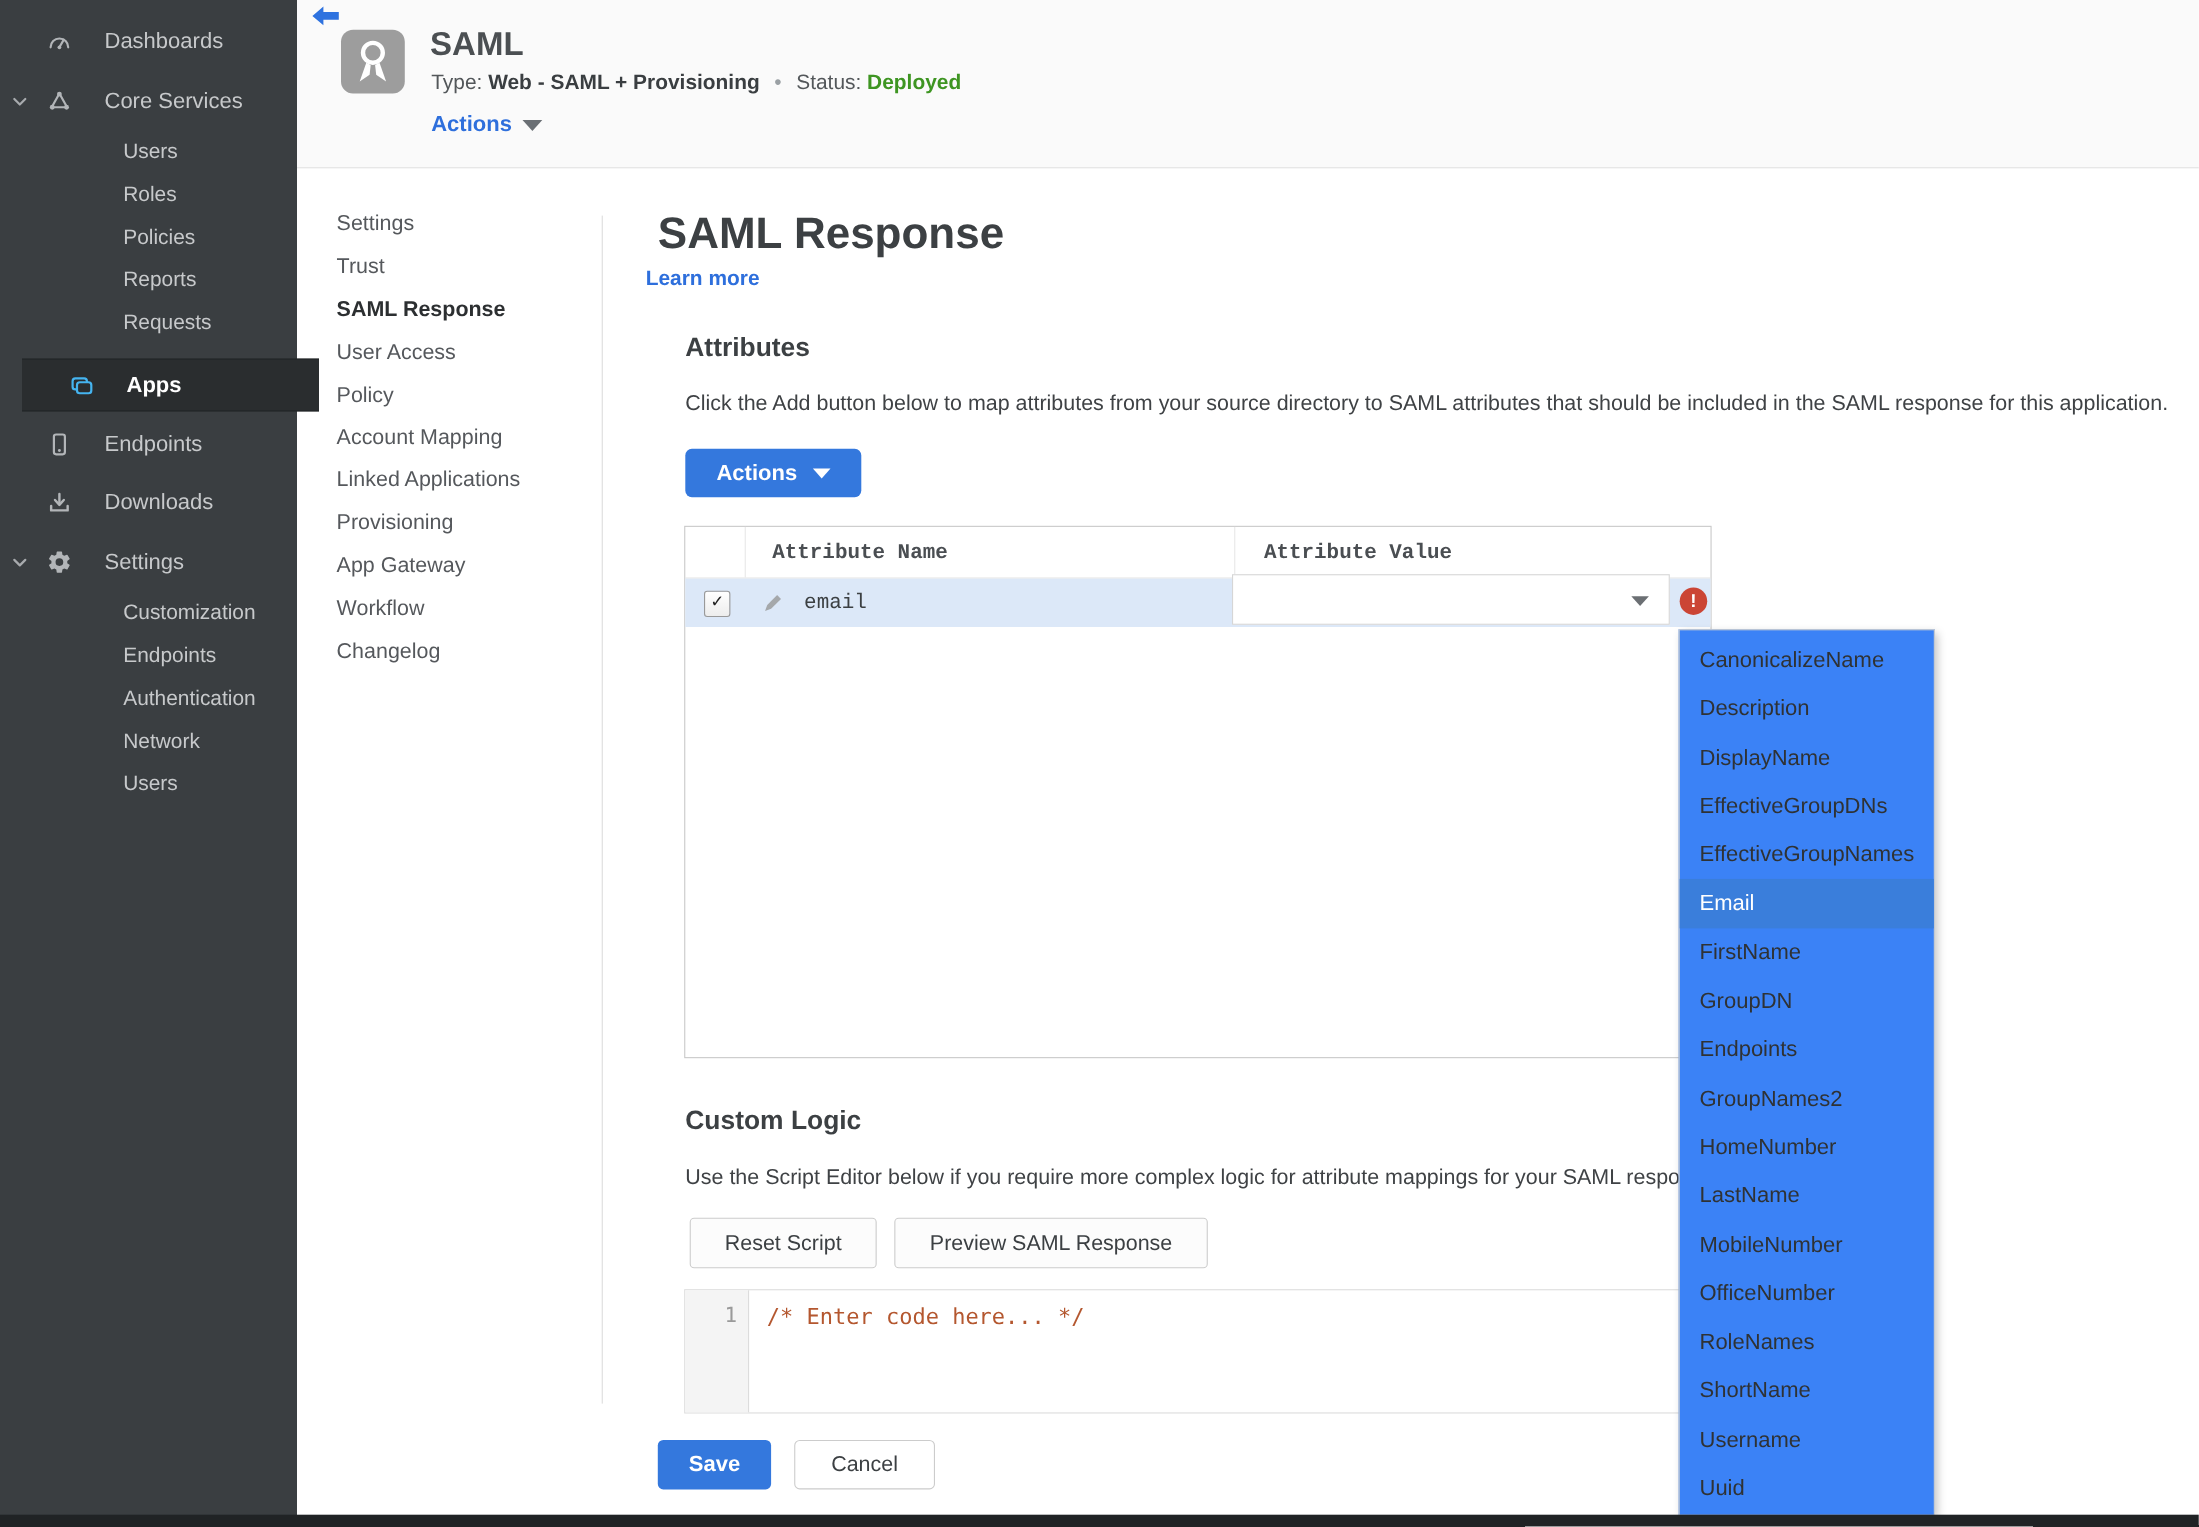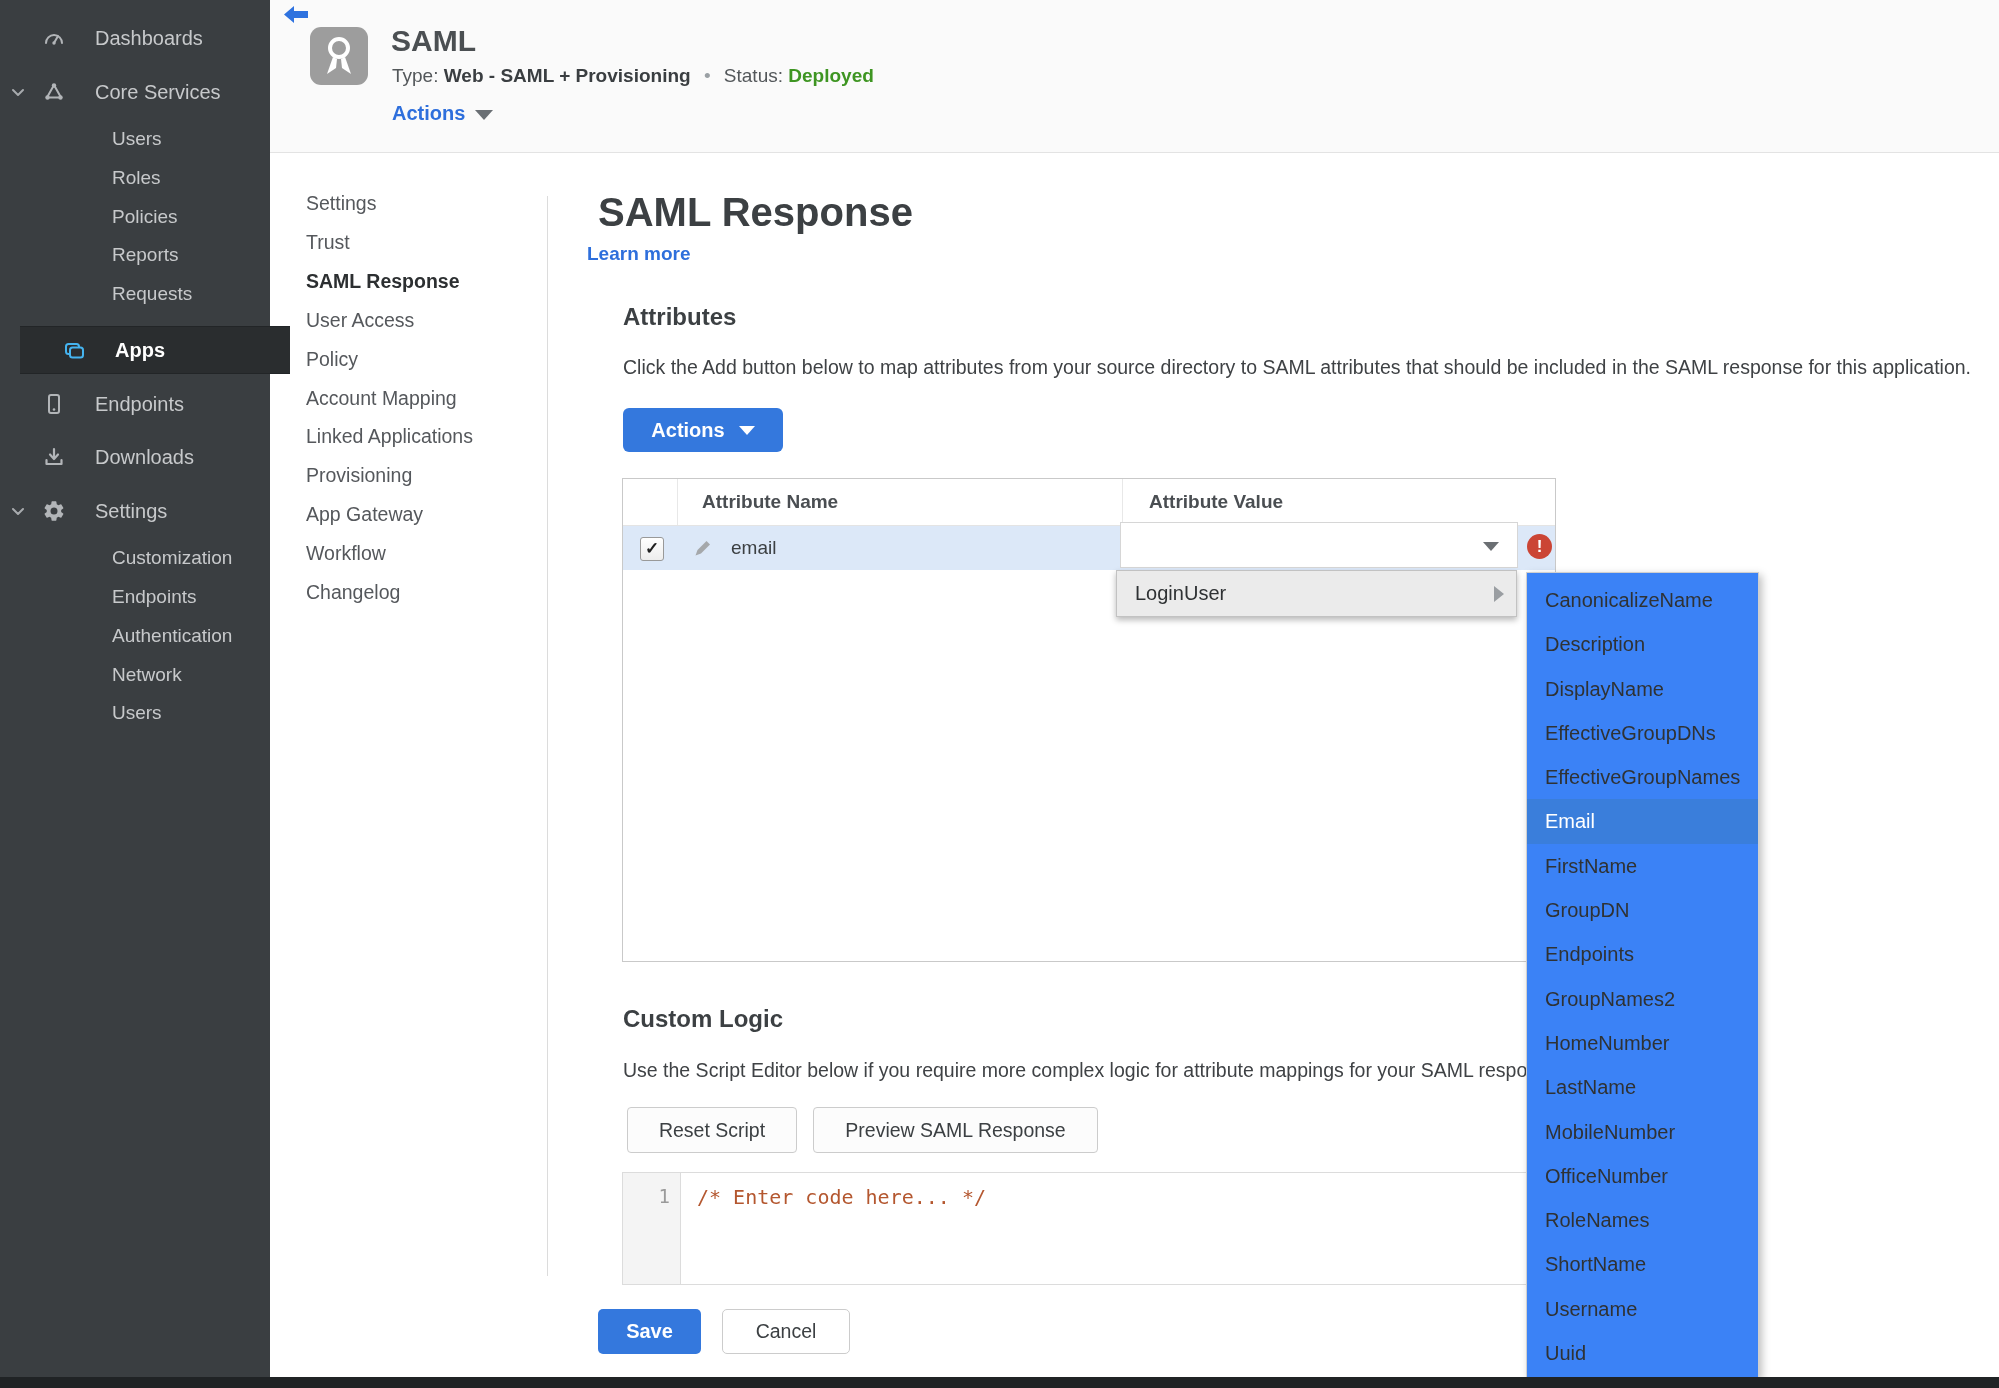--- a/index.html
+++ b/index.html
@@ -49,21 +49,21 @@
           border:none;border-radius:6px;display:flex;align-items:center;justify-content:center;cursor:pointer;
           font-family:"Liberation Sans", sans-serif;}
   .btn-blue .tri{margin-left:14px;width:0;height:0;border-left:8px solid transparent;
           border-right:8px solid transparent;border-top:9px solid #ffffff;}
   .btn-white{position:absolute;background:#fcfcfc;border:1px solid #cccccc;border-radius:4px;
           color:#3c4043;font-size:19.5px;display:flex;align-items:center;justify-content:center;cursor:pointer;
           font-family:"Liberation Sans", sans-serif;}
 
   
   .attr-table{position:absolute;left:622px;top:478px;width:932px;height:482px;background:#fff;
-          border:1px solid #c9c9c9;}
+          border:1px solid #c9c9c9;font-family:Liberation Mono, monospace;}
   .attr-thead{display:flex;height:46px;border-bottom:1px solid #e4e4e4;font-size:19px;font-weight:bold;color:#4a4e52;}
   .th-check{width:54px;border-right:1px solid #e8e8e8;}
   .th-name{width:445px;border-right:1px solid #e8e8e8;display:flex;align-items:center;padding-left:24px;box-sizing:border-box;}
   .th-value{flex:1;display:flex;align-items:center;padding-left:26px;}
   .attr-row{height:44px;background:#dce8f8;display:flex;align-items:center;position:relative;cursor:pointer;}
   .cbx{position:absolute;left:17px;top:11px;width:22px;height:22px;background:linear-gradient(#ffffff,#ededed);
           border:1px solid #999;border-radius:3px;text-align:center;line-height:21px;font-size:17px;
           font-weight:bold;color:#222;cursor:pointer;}
   .pencil{position:absolute;left:70px;top:12px;width:20px;height:20px;}
   .cell-name{position:absolute;left:108px;font-size:19px;color:#3c4043;}
@@ -284,24 +284,20 @@
       </span>
       <span class="cell-name">email</span>
     </div>
   </div>
 
   <div class="value-combo">
     <span class="caret"></span>
   </div>
   <div class="error-badge">!</div>
 
-  <div class="menu-parent">
-    <span class="txt">LoginUser</span>
-    <span class="sub-arrow"></span>
-  </div>
 
   <div class="submenu">
     <div class="opt">CanonicalizeName</div>
     <div class="opt">Description</div>
     <div class="opt">DisplayName</div>
     <div class="opt">EffectiveGroupDNs</div>
     <div class="opt">EffectiveGroupNames</div>
     <div class="opt sel">Email</div>
     <div class="opt">FirstName</div>
     <div class="opt">GroupDN</div>

